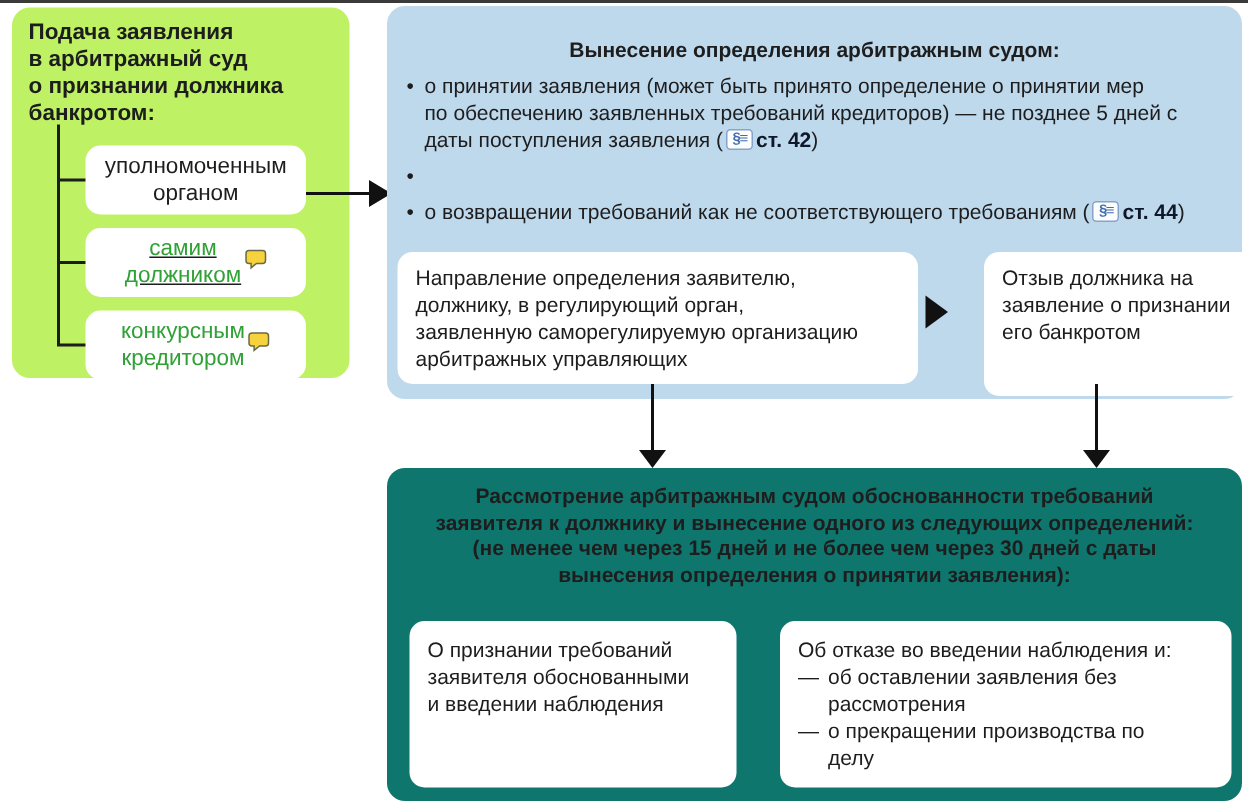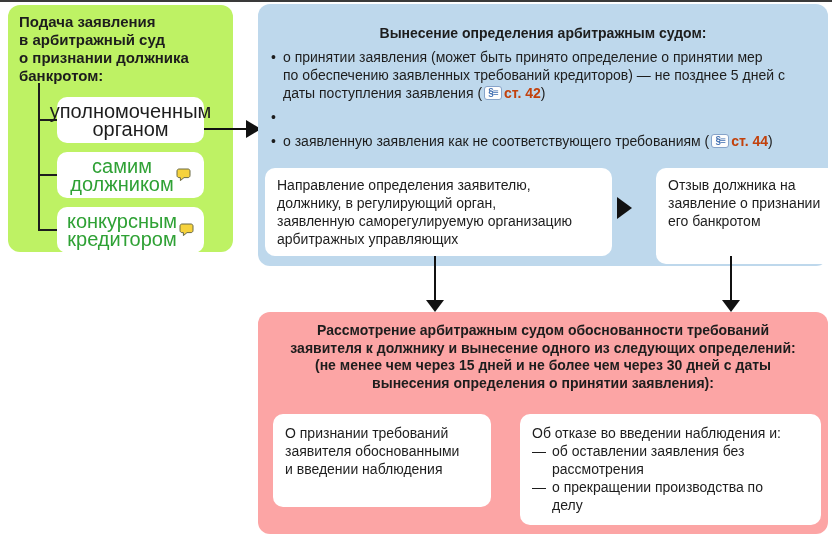--- a/index.html
+++ b/index.html
@@ -10,21 +10,21 @@
 
   
   .filing { position:absolute; left:8px; top:5px; width:225px; height:247px;
             background:#bef264; border-radius:12px; }
   .filing-title { padding:8px 6px 0 11px; font-size:15px; font-weight:bold;
                   line-height:18px; white-space:pre-line; }
   .tree-v { position:absolute; left:30px; top:78px; width:2px; height:147px; background:#1d1d1d; }
   .tree-h { position:absolute; left:30px; width:21px; height:2px; background:#1d1d1d; }
   .applicant { position:absolute; left:49px; width:147px; height:46px; background:#fff;
                border-radius:10px; display:flex; align-items:center; justify-content:center;
-               text-align:center; font-size:20px; line-height:18px; }
+               text-align:center; font-size:15px; line-height:18px; }
   .applicant .lbl { white-space:pre-line; }
   .green { color:#2FA135; }
   .bubble-icon { display:inline-block; vertical-align:-2px; margin-left:2px; }
 
   
   .h-arrow-line { position:absolute; left:204px; top:128px; width:44px; height:2px; background:#111; }
   .h-arrow-head { position:absolute; left:246px; top:120px; width:0; height:0;
                   border-top:9px solid transparent; border-bottom:9px solid transparent;
                   border-left:15px solid #111; }
 
@@ -33,45 +33,45 @@
             background:#BED8EC; border-radius:12px; }
   .ruling-title { padding-top:21px; text-align:center; font-size:14px; font-weight:bold; }
   .bullets { padding:7px 8px 0 13px; }
   .bullet { display:flex; margin-bottom:6px; font-size:14px; line-height:18px; }
   .bullet .mk { width:12px; flex:none; }
   .bullet .tx { white-space:pre-line; }
   .art-icon { display:inline-block; width:18px; height:14px; background:#fdfdfd;
               border:1px solid #86A3C9; border-radius:3px; font-size:10px; line-height:12px;
               color:#3E6DB0; text-align:center; letter-spacing:-1px; overflow:hidden;
               vertical-align:-2px; margin:0 2px; font-weight:bold; }
-  .art-ref { font-weight:bold; color:#c2410c; }
+  .art-ref { font-weight:bold; color:#0f172a; }
   .sub-box { position:absolute; background:#fff; border-radius:10px; font-size:14px;
              line-height:18px; padding:8px 12px; }
   .sub-box .tx { white-space:pre-line; }
   .notice { left:7px; top:164px; width:347px; height:88px; }
   .response { left:398px; top:164px; width:184px; height:96px; }
   .mid-tri { position:absolute; left:359px; top:193px; width:0; height:0;
              border-top:11px solid transparent; border-bottom:11px solid transparent;
              border-left:15px solid #111; }
 
   
   .v-line { position:absolute; width:2px; background:#111; }
   .v-head { position:absolute; width:0; height:0;
             border-left:9px solid transparent; border-right:9px solid transparent;
             border-top:12px solid #111; }
 
   
   .review { position:absolute; left:258px; top:312px; width:570px; height:222px;
-            background:#fca5a5; border-radius:12px; }
+            background:#0f766e; border-radius:12px; }
   .review-title { padding-top:10px; text-align:center; font-size:14px; font-weight:bold;
                   line-height:17.5px; white-space:pre-line; }
   .outcome { position:absolute; top:102px; background:#fff; border-radius:10px;
              font-size:14px; line-height:18px; padding:10px 12px; }
   .outcome .tx { white-space:pre-line; }
-  .outcome-a { left:15px; width:218px; height:93px; }
+  .outcome-a { left:15px; width:218px; height:111px; }
   .outcome-b { left:262px; width:301px; height:111px; }
   .dash-item { display:flex; }
   .dash-item .mk { width:20px; flex:none; }
   .dash-item .tx { white-space:pre-line; flex:1; }
 </style>
 </head>
 <body>
 
 <div class="canvas">
   <div class="top-line"></div>
@@ -83,21 +83,21 @@
 банкротом:</div>
     <div class="tree-v"></div>
     <div class="tree-h" style="top:114px;"></div>
     <div class="tree-h" style="top:169px;"></div>
     <div class="tree-h" style="top:224px;"></div>
 
     <div class="applicant" style="top:92px;">
       <span class="lbl">уполномоченным
 органом</span>
     </div>
-    <div class="applicant" style="top:147px;">
+    <div class="applicant" style="top:147px;text-decoration:underline;">
       <span class="lbl green">самим
 должником</span>
         <span class="bubble-icon"><svg width="15" height="14" viewBox="0 0 15 14">
             <path d="M3 1h9c1.1 0 2 .9 2 2v4.6c0 1.1-.9 2-2 2H8l-3.6 3v-3H3c-1.1 0-2-.9-2-2V3c0-1.1.9-2 2-2z" fill="#F6D23C" stroke="#6A6A45" stroke-width="1"></path>
           </svg></span>
     </div>
     <div class="applicant" style="top:202px;">
       <span class="lbl green">конкурсным
 кредитором</span>
         <span class="bubble-icon"><svg width="15" height="14" viewBox="0 0 15 14">
@@ -116,21 +116,21 @@
         <span class="mk">•</span>
         <span class="wrap"><span class="tx">о принятии заявления (может быть принято определение о принятии мер
 по обеспечению заявленных требований кредиторов) — не позднее 5 дней с
 даты поступления заявления (</span><span class="art-icon">§≡</span><span class="art-ref">ст. 42</span><span class="tx">)</span></span>
       </div>
       <div class="bullet">
         <span class="mk">•</span>
       </div>
       <div class="bullet">
         <span class="mk">•</span>
-        <span class="wrap"><span class="tx">о заявленную заявления как не соответствующего требованиям (</span><span class="art-icon">§≡</span><span class="art-ref">ст. 44</span><span class="tx">)</span></span>
+        <span class="wrap"><span class="tx">о возвращении требований как не соответствующего требованиям (</span><span class="art-icon">§≡</span><span class="art-ref">ст. 44</span><span class="tx">)</span></span>
       </div>
     </div>
     <div class="sub-box notice">
       <span class="tx">Направление определения заявителю,
 должнику, в регулирующий орган,
 заявленную саморегулируемую организацию
 арбитражных управляющих</span>
     </div>
     <div class="mid-tri"></div>
     <div class="sub-box response">

